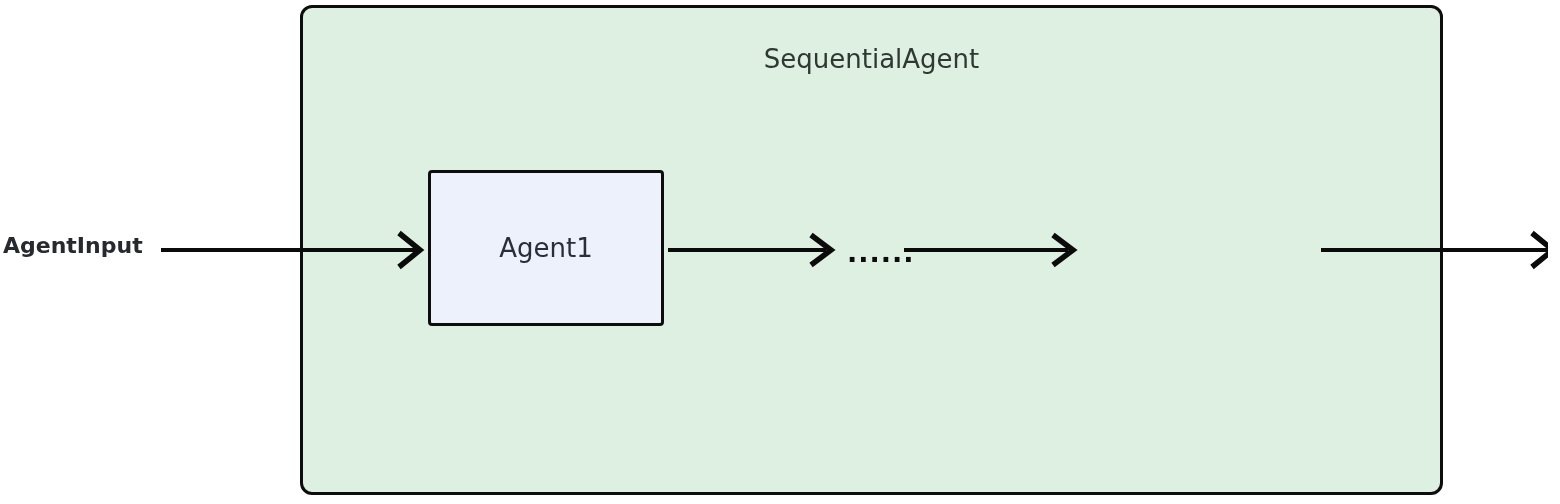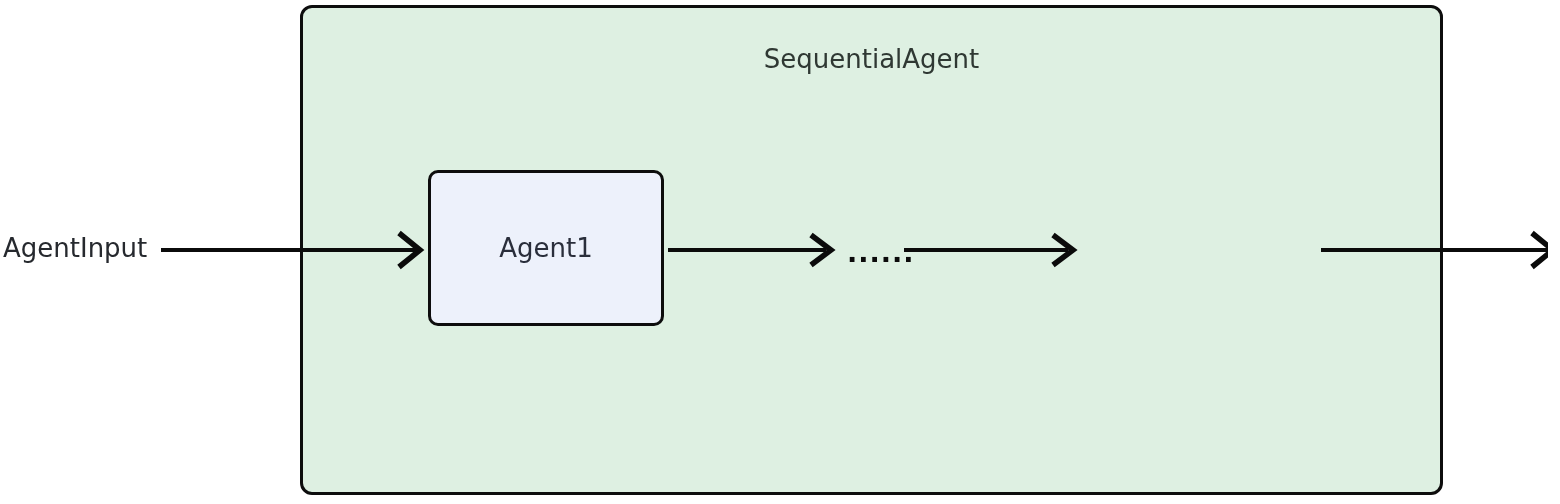--- a/index.html
+++ b/index.html
@@ -44,36 +44,37 @@
     font-size: 26px;
     color: var(--title-text);
   }
   .node {
     position: absolute;
     top: 170px;
     width: 236px;
     height: 156px;
     background: var(--node-fill);
     border: 3.5px solid var(--node-border);
-    border-radius: 10px;
+    border-radius: 4px;
     display: flex;
     align-items: center;
     justify-content: center;
     font-size: 26px;
     color: var(--node-text);
   }
   .node-agent1 { left: 428px; }
   .node-agentN { left: 1080px; }
   .input-label {
     position: absolute;
     left: 3px;
     top: 233px;
-    font-size: 26px;
+    font-size: 22px;
     color: var(--label-text);
     white-space: nowrap;
+    font-weight: bold;
   }
   .ellipsis-label {
     position: absolute;
     left: 847px;
     top: 237px;
     font-size: 27px;
     font-weight: 600;
     letter-spacing: 1px;
     color: var(--arrow);
     white-space: nowrap;

